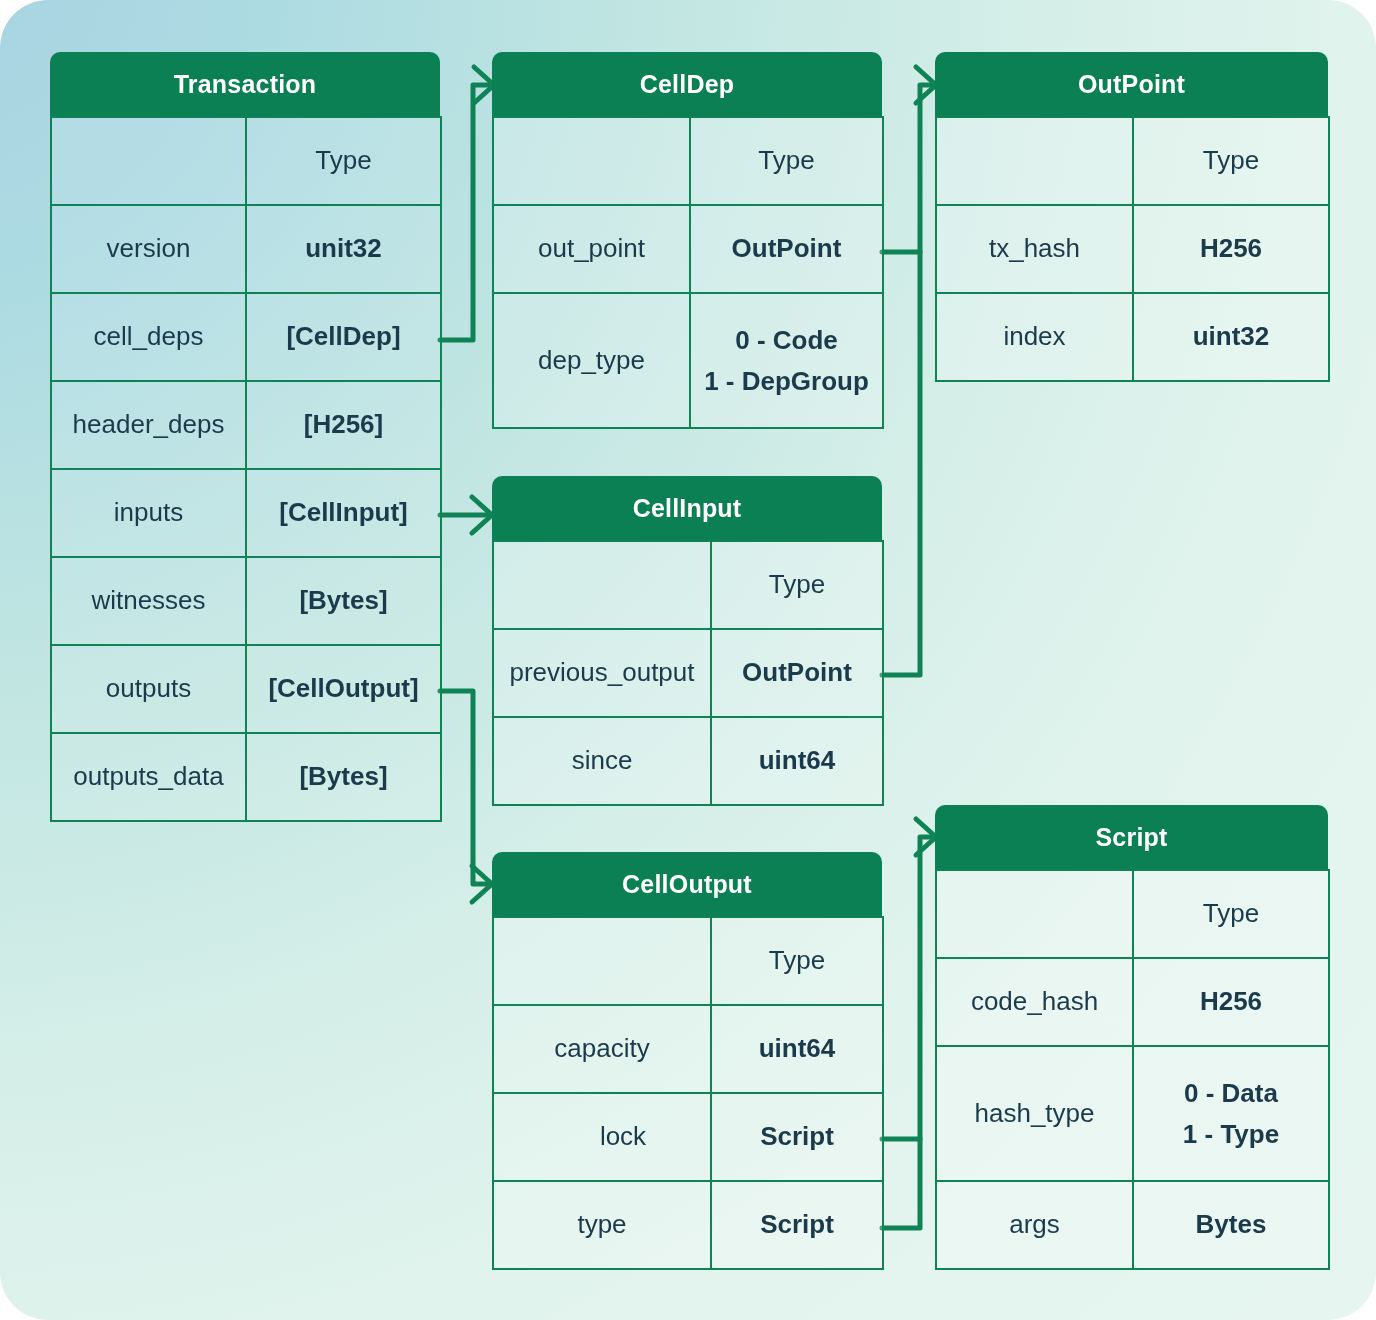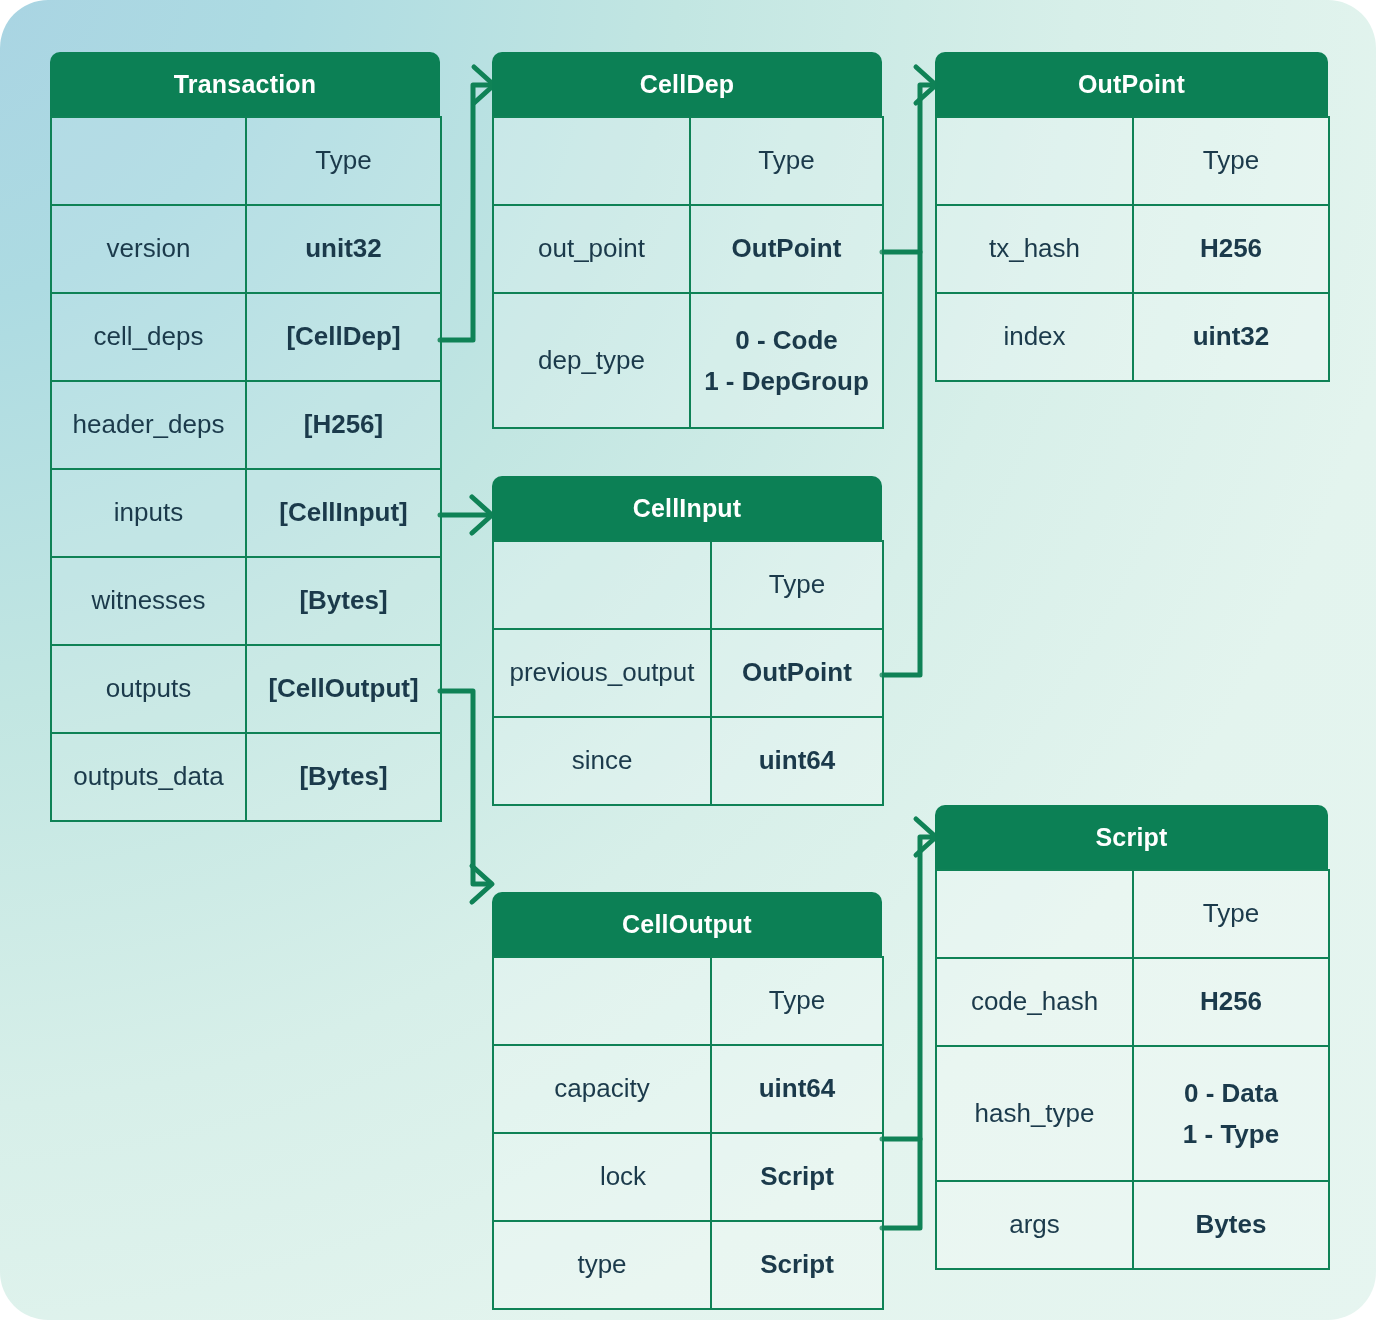--- a/index.html
+++ b/index.html
@@ -201,21 +201,21 @@
         <div class="cell type" style="height:88px;">OutPoint</div>
       </div>
       <div class="ent-row">
         <div class="cell name" style="height:88px;">since</div>
         <div class="cell type" style="height:88px;">uint64</div>
       </div>
     </div>
   </div>
 
   <div class="ent tint-b" style="left:492px; top:852px; width:390px;">
-    <div class="ent-head" style="height:64px;margin-top:40px;">CellOutput</div>
+    <div class="ent-head" style="height:64px;">CellOutput</div>
     <div class="ent-body">
       <div class="ent-row">
         <div class="cell name empty" style="width:218px; height:88px;"></div>
         <div class="cell type plainhdr" style="width:172px; height:88px;">Type</div>
       </div>
       <div class="ent-row">
         <div class="cell name" style="height:88px;">capacity</div>
         <div class="cell type" style="height:88px;">uint64</div>
       </div>
       <div class="ent-row">

